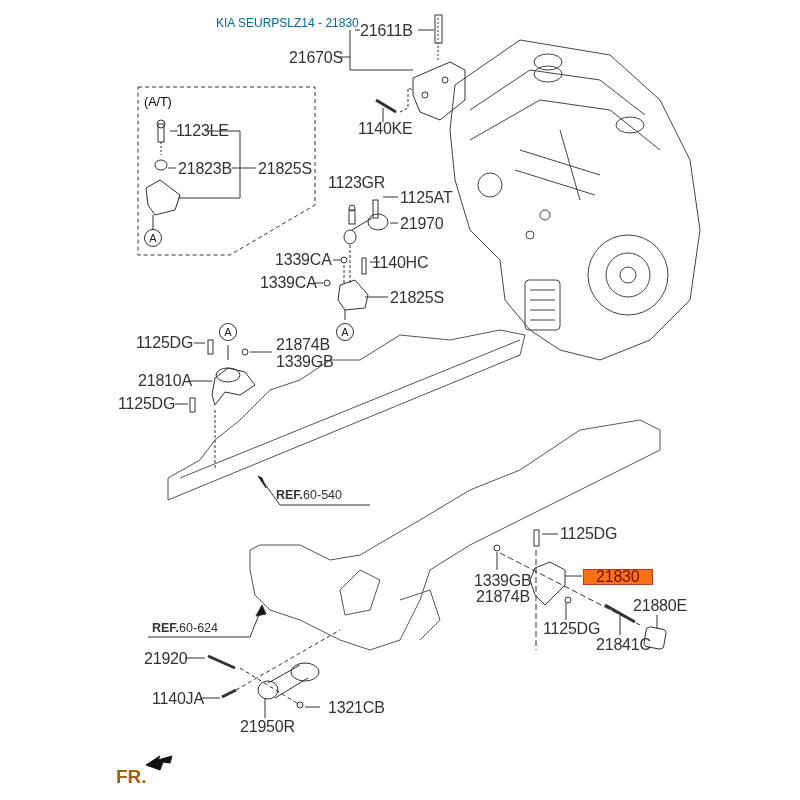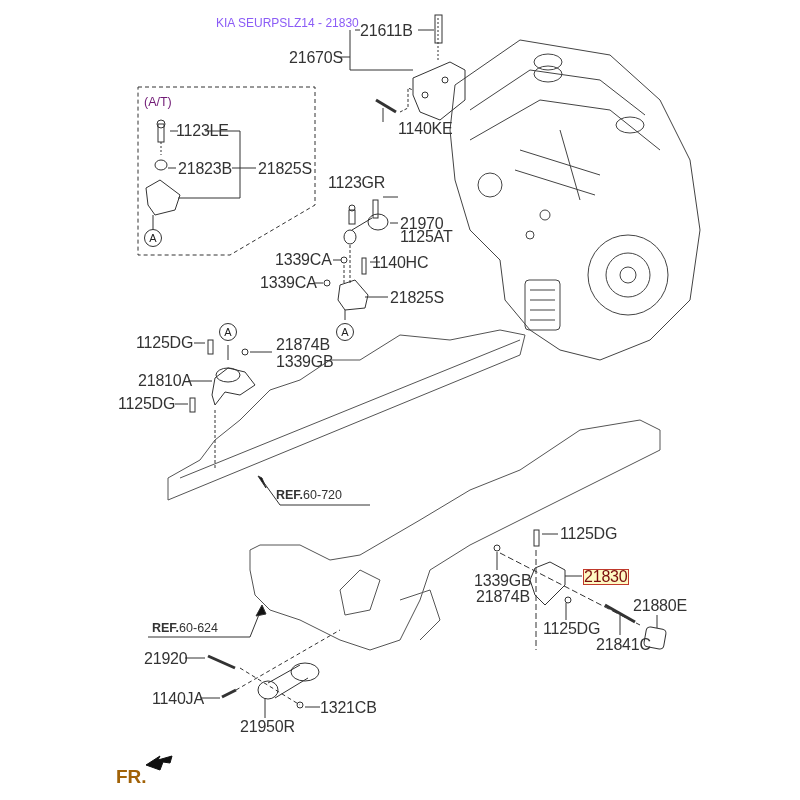--- a/index.html
+++ b/index.html
@@ -1,25 +1,25 @@
 <!DOCTYPE html>
 <html><head>
 <meta charset="utf-8">
 <style>
   html,body{margin:0;padding:0;background:#fff;}
   body{width:800px;height:800px;position:relative;overflow:hidden;font-family:"Liberation Sans",sans-serif;}
   #diagram{position:absolute;left:0;top:0;width:800px;height:800px;}
   .lbl{position:absolute;font-size:16px;color:#333;white-space:nowrap;line-height:14px;letter-spacing:-0.2px;}
-  .title{position:absolute;font-size:12px;color:#8b5cf6;white-space:nowrap;}
-  .hl{background:#fef9c3;border:1px solid #c0392b;color:#7a0d0d;padding:0 0;}
+  .title{position:absolute;font-size:12px;color:#0369a1;white-space:nowrap;}
+  .hl{background:#f97316;border:1px solid #c0392b;color:#7a0d0d;padding:0 12px;}
   .ref{position:absolute;font-size:12.5px;color:#333;white-space:nowrap;}
   .ref b{font-weight:bold;}
   .circle{position:absolute;width:16px;height:16px;border:1px solid #333;border-radius:50%;font-size:11px;text-align:center;line-height:16px;color:#222;background:#fff;}
   .fr{position:absolute;font-size:19px;font-weight:bold;color:#a16207;}
-  .at{position:absolute;font-size:12.5px;color:#701a75;}
+  .at{position:absolute;font-size:12.5px;color:#000000;}
 </style>
 </head>
 <body>
 
 <svg id="diagram" viewBox="0 0 800 800" xmlns="http://www.w3.org/2000/svg" fill="none" stroke="#333" stroke-width="1">
 
   <path d="M138 87 L315 87 L315 205 L230 255 L138 255 Z" stroke-dasharray="4 3"></path>
 
   <g stroke="#444">
     <path d="M455 85 L520 40 L610 55 L660 100 L690 160 L700 230 L690 300 L650 340 L600 360 L560 350 L530 330 L505 300 L500 260 L470 230 L455 180 L450 130 Z"></path>
@@ -152,52 +152,52 @@
 
   <path d="M146 765 L160 756 L158 760 L172 756 L170 763 L163 762 L160 770 Z" fill="#111" stroke="#111"></path>
 </svg>
 
 <div class="title" style="left:216px;top:16px;">KIA SEURPSLZ14 - 21830</div>
 
 <div class="at" style="left:144px;top:95px;">(A/T)</div>
 
 <div class="lbl" style="left:360px;top:24px;">21611B</div>
 <div class="lbl" style="left:289px;top:51px;">21670S</div>
-<div class="lbl" style="left:358px;top:122px;margin-left:40px;">1140KE</div>
+<div class="lbl" style="left:358px;top:122px;">1140KE</div>
 
 <div class="lbl" style="left:176px;top:124px;">1123LE</div>
 <div class="lbl" style="left:178px;top:162px;">21823B</div>
 <div class="lbl" style="left:258px;top:162px;">21825S</div>
 <div class="circle" style="left:144px;top:229px;">A</div>
 
 <div class="lbl" style="left:328px;top:176px;">1123GR</div>
-<div class="lbl" style="left:400px;top:191px;margin-top:39px;">1125AT</div>
+<div class="lbl" style="left:400px;top:191px;">1125AT</div>
 <div class="lbl" style="left:400px;top:217px;text-align:right;">21970</div>
 <div class="lbl" style="left:275px;top:253px;">1339CA</div>
 <div class="lbl" style="left:372px;top:256px;">1140HC</div>
 <div class="lbl" style="left:260px;top:276px;">1339CA</div>
 <div class="lbl" style="left:390px;top:291px;">21825S</div>
 <div class="circle" style="left:336px;top:323px;">A</div>
 
 <div class="circle" style="left:219px;top:323px;">A</div>
 <div class="lbl" style="left:136px;top:336px;">1125DG</div>
 <div class="lbl" style="left:276px;top:338px;">21874B</div>
 <div class="lbl" style="left:276px;top:355px;">1339GB</div>
 <div class="lbl" style="left:138px;top:374px;">21810A</div>
 <div class="lbl" style="left:118px;top:397px;">1125DG</div>
 
-<div class="ref" style="left:276px;top:488px;"><b>REF.</b><span>60-720</span></div>
+<div class="ref" style="left:276px;top:488px;"><b>REF.</b><span>60-540</span></div>
 <div class="ref" style="left:152px;top:621px;"><b>REF.</b><span>60-624</span></div>
 
 <div class="lbl" style="left:560px;top:527px;">1125DG</div>
 <div class="lbl" style="left:474px;top:574px;">1339GB</div>
 <div class="lbl" style="left:476px;top:590px;">21874B</div>
 <div class="lbl hl" style="left:583px;top:569px;">21830</div>
 <div class="lbl" style="left:633px;top:599px;">21880E</div>
 <div class="lbl" style="left:543px;top:622px;">1125DG</div>
 <div class="lbl" style="left:596px;top:638px;">21841C</div>
 
 <div class="lbl" style="left:144px;top:652px;">21920</div>
 <div class="lbl" style="left:152px;top:692px;">1140JA</div>
-<div class="lbl" style="left:320px;top:701px;">1321CB</div>
+<div class="lbl" style="left:328px;top:701px;">1321CB</div>
 <div class="lbl" style="left:240px;top:720px;">21950R</div>
 
 <div class="fr" style="left:116px;top:766px;">FR.</div>
 
 </body></html>

